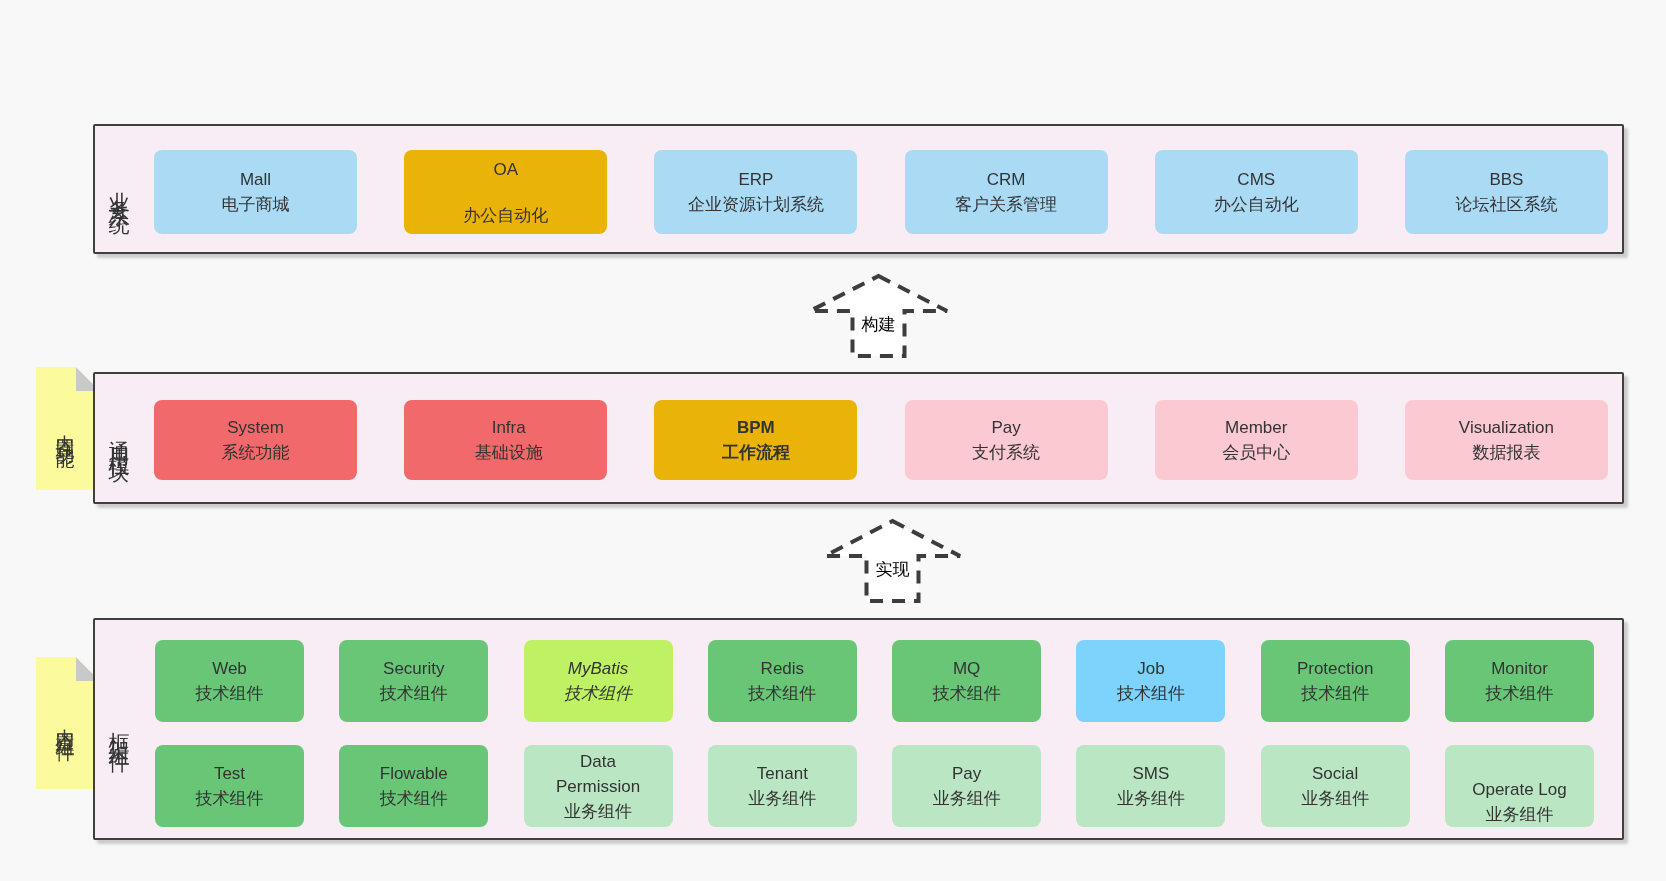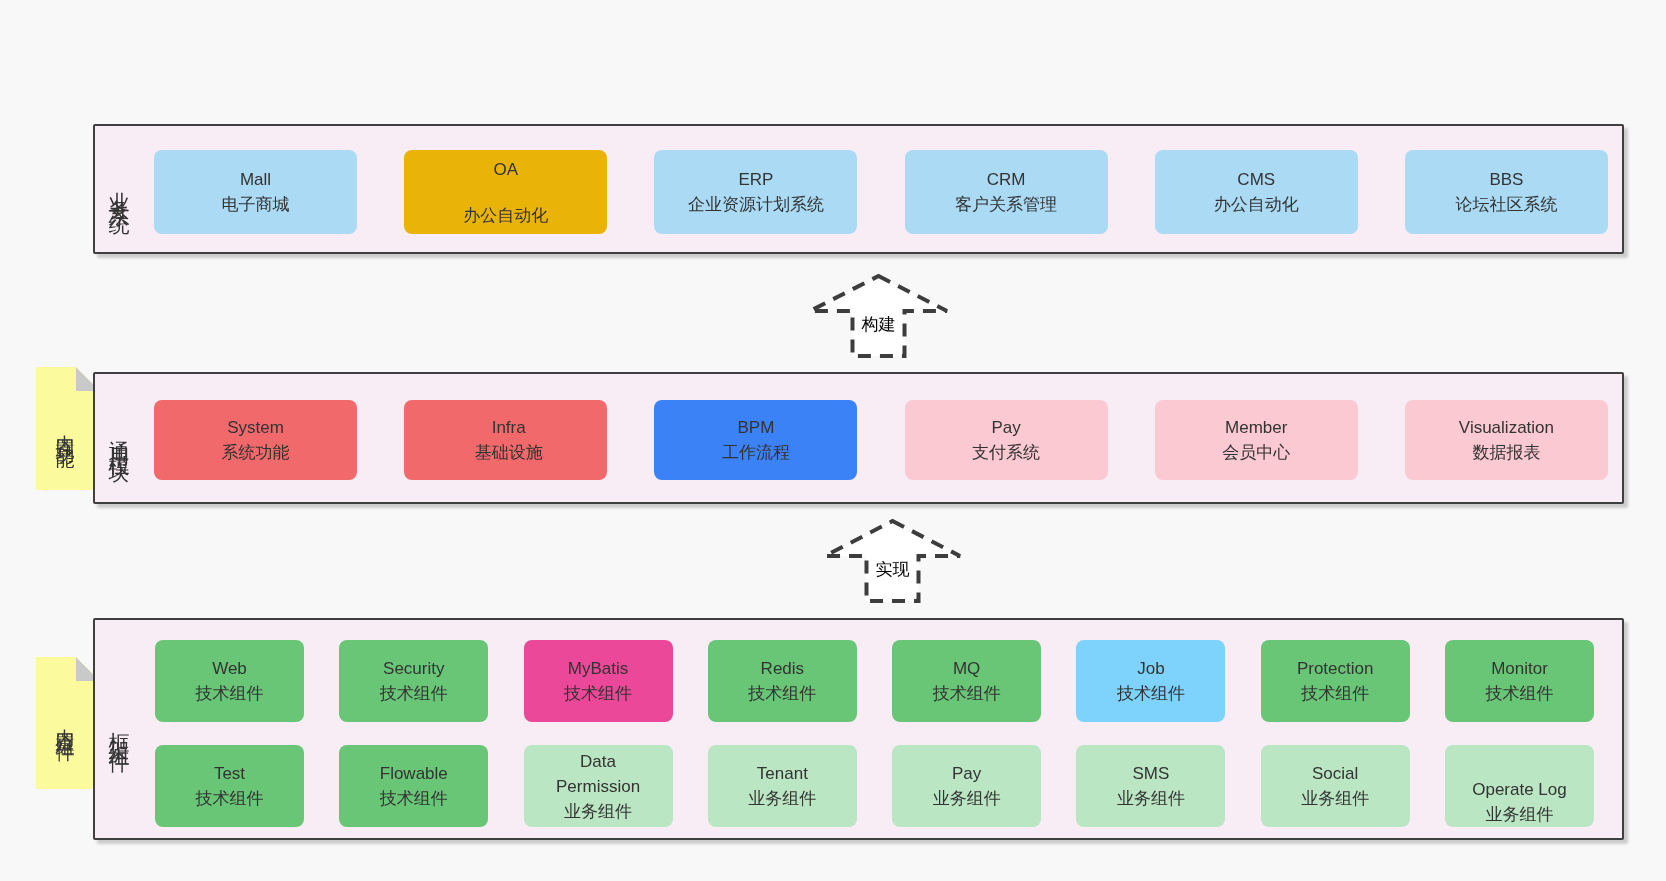--- a/index.html
+++ b/index.html
@@ -119,21 +119,21 @@
     <div class="vtext band-label">通用模块</div>
     <div class="row">
         <div class="box" style="background: rgb(241, 105, 107);">
           <div>System</div>
           <div>系统功能</div>
         </div>
         <div class="box" style="background: rgb(241, 105, 107); padding-left: 16px;">
           <div>Infra</div>
           <div>基础设施</div>
         </div>
-        <div class="box" style="background: #3b82f6;">
+        <div class="box" style="background: #eab308; font-weight: bold;">
           <div>BPM</div>
           <div>工作流程</div>
         </div>
         <div class="box" style="background: rgb(250, 201, 210);">
           <div>Pay</div>
           <div>支付系统</div>
         </div>
         <div class="box" style="background: rgb(250, 201, 210);">
           <div>Member</div>
           <div>会员中心</div>
@@ -149,21 +149,21 @@
     <div class="vtext band-label">框架组件</div>
     <div class="row row-a">
         <div class="box" style="background: rgb(105, 198, 119);">
           <div>Web</div>
           <div>技术组件</div>
         </div>
         <div class="box" style="background: rgb(105, 198, 119);">
           <div>Security</div>
           <div>技术组件</div>
         </div>
-        <div class="box" style="background: #ec4899;">
+        <div class="box" style="background: #bef264; font-style: italic;">
           <div>MyBatis</div>
           <div>技术组件</div>
         </div>
         <div class="box" style="background: rgb(105, 198, 119); justify-content: center;">
           <div>Redis</div>
           <div>技术组件</div>
         </div>
         <div class="box" style="background: rgb(105, 198, 119);">
           <div>MQ</div>
           <div>技术组件</div>

